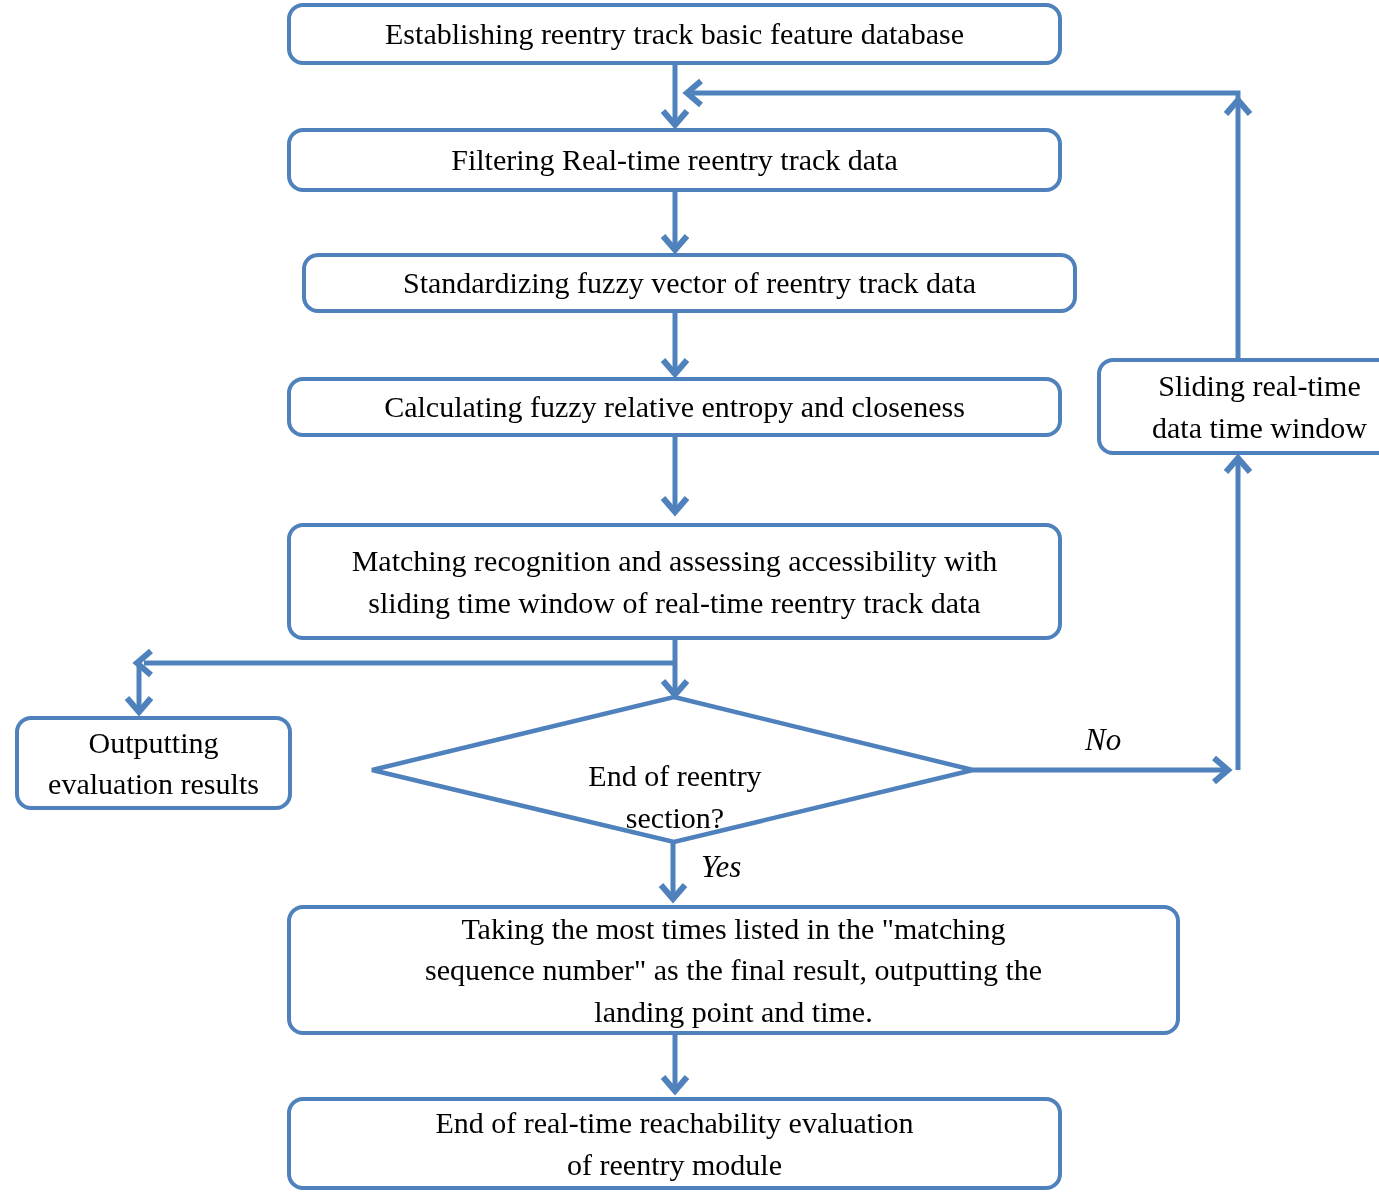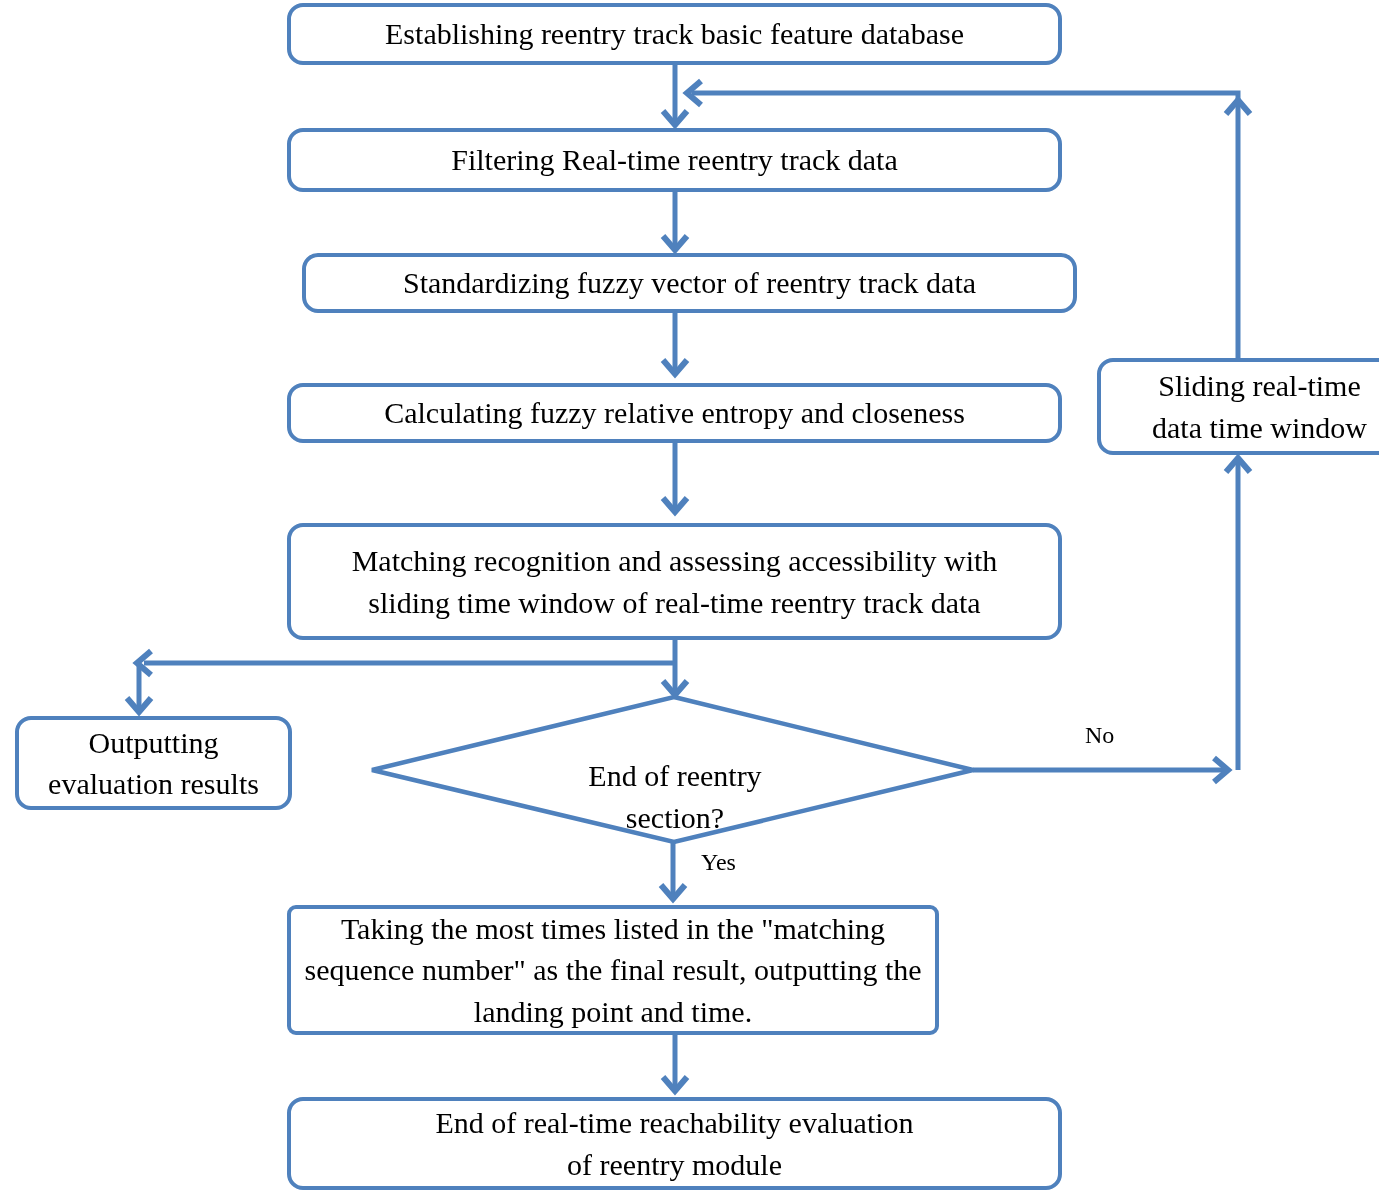--- a/index.html
+++ b/index.html
@@ -16,21 +16,21 @@
     position:absolute; box-sizing:border-box;
     border:4px solid var(--stroke); border-radius:16px; background:#ffffff;
     display:flex; align-items:center; justify-content:center;
     text-align:center; font-size:30px; line-height:1.38;
     white-space:pre-line; padding:2px 8px;
   }
   .diamond-text {
     position:absolute; text-align:center; font-size:30px; line-height:1.4;
     white-space:pre-line;
   }
-  .edge-label { position:absolute; font-size:24px; }
+  .edge-label { position:absolute; font-size:31px;font-style:italic; }
 </style>
 </head>
 <body>
 
 <div class="canvas">
 
   <svg class="wires" viewBox="0 0 1379 1194">
 
     <polygon class="diamond-shape" points="674,697 973,770 674,842 372,770"></polygon>
 
@@ -69,35 +69,35 @@
     <line class="wire" x1="675" y1="1035" x2="675" y2="1087"></line>
     <path class="arrowhead" d="M663,1077 L675,1091 L687,1077"></path>
   </svg>
 
   <div class="node" style="left:287px; top:3px; width:775px; height:62px;">Establishing reentry track basic feature database</div>
 
   <div class="node" style="left:287px; top:128px; width:775px; height:64px;">Filtering Real-time reentry track data</div>
 
   <div class="node" style="left:287px; top:253px; width:775px; height:60px;margin-left:15px;">Standardizing fuzzy vector of reentry track data</div>
 
-  <div class="node" style="left:287px; top:377px; width:775px; height:60px;margin-top:6px;">Calculating fuzzy relative entropy and closeness</div>
+  <div class="node" style="left:287px; top:377px; width:775px; height:60px;">Calculating fuzzy relative entropy and closeness</div>
 
   <div class="node" style="left:287px; top:523px; width:775px; height:117px;">Matching recognition and assessing accessibility with
 sliding time window of real-time reentry track data</div>
 
   <div class="diamond-text" style="left:475px; top:755px; width:400px;">End of reentry
 section?</div>
 
   <div class="node" style="left:15px; top:716px; width:277px; height:94px;">Outputting
 evaluation results</div>
 
   <div class="node" style="left:1097px; top:358px; width:325px; height:97px;">Sliding real-time
 data time window</div>
 
-  <div class="node" style="left:287px; top:905px; width:652px; height:130px;border-radius:9px;">Taking the most times listed in the "matching
+  <div class="node" style="left:287px; top:905px; width:893px; height:130px;">Taking the most times listed in the "matching
 sequence number" as the final result, outputting the
 landing point and time.</div>
 
   <div class="node" style="left:287px; top:1097px; width:775px; height:93px;">End of real-time reachability evaluation
 of reentry module</div>
 
   <div class="edge-label" style="left:1085px; top:722px;">No</div>
 
   <div class="edge-label" style="left:701px; top:849px;text-align:center;">Yes</div>
 

